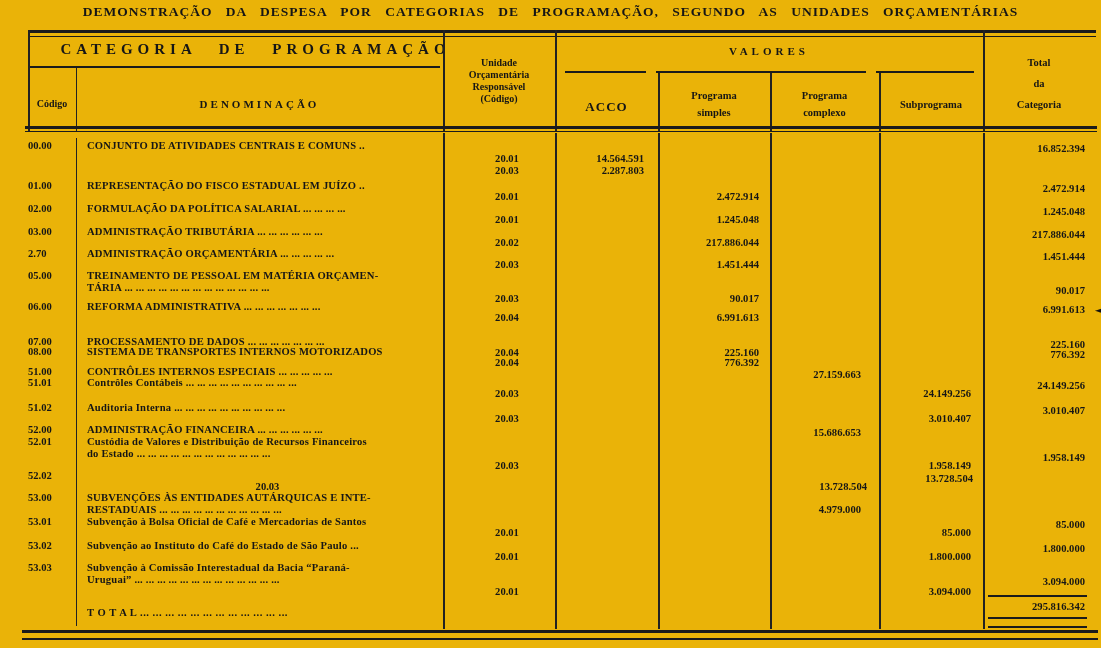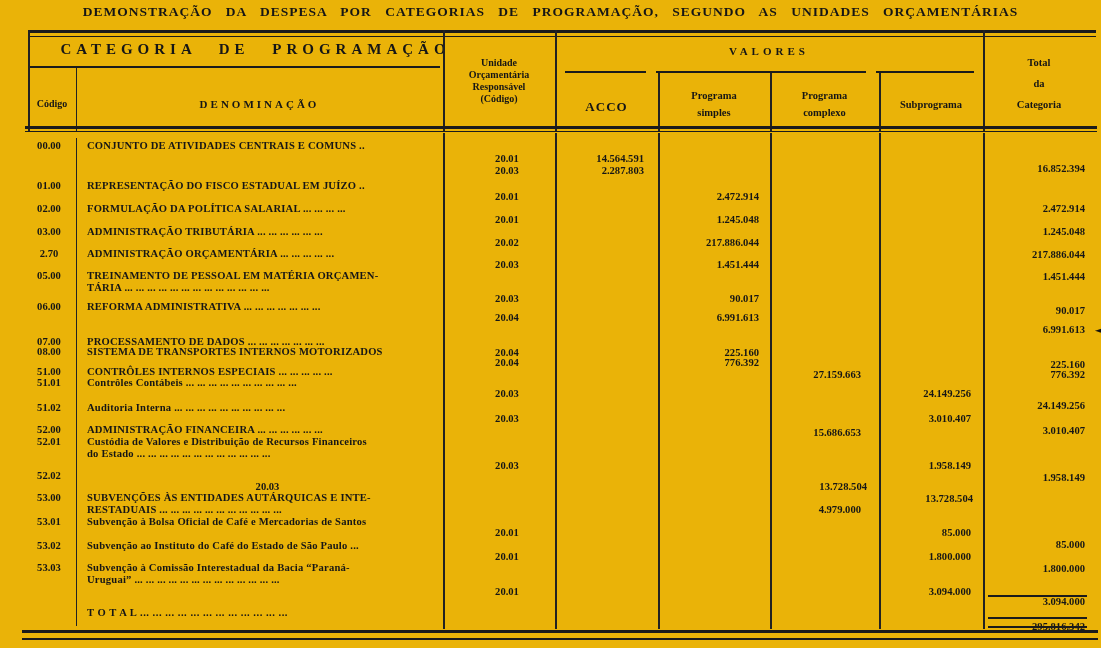--- a/index.html
+++ b/index.html
@@ -19,29 +19,29 @@
   .valores-h{left:555px;top:45px;width:428px;font-size:11px;letter-spacing:4px;}
   .acco-h{left:555px;top:99px;width:103px;font-size:13px;letter-spacing:1px;}
   .psimples-h{left:658px;top:87px;width:112px;font-size:10.5px;line-height:17px;}
   .pcomplexo-h{left:770px;top:87px;width:109px;font-size:10.5px;line-height:17px;}
   .subprog-h{left:879px;top:99px;width:104px;font-size:10.5px;}
   .totalcat-h{left:983px;top:52px;width:112px;font-size:10.5px;line-height:21px;}
   
   .row{position:absolute;left:28px;width:1067px;display:grid;
        grid-template-columns:48px 367px 112px 103px 112px 109px 104px 112px;align-items:start;}
   .c{font-weight:700;font-size:10.6px;line-height:11.5px;white-space:pre-line;}
-  .code{text-align:center;padding-right:6px;}
+  .code{text-align:left;padding-right:6px;}
   .denom{padding-left:11px;letter-spacing:.2px;}
   .uo{text-align:center;padding-left:16px;}
   .num{text-align:right;}
   .acco{padding-right:14px;}
   .simples{padding-right:11px;}
   .complexo{padding-right:18px;padding-top:var(--ct,0px);}
   .subprog{padding-right:12px;}
-  .total{padding-right:10px;padding-top:var(--tt,3px);position:relative;margin-top:20px;}
+  .total{padding-right:10px;padding-top:var(--tt,3px);position:relative;}
   .low{padding-top:var(--lt,11px);}
   .marker{position:absolute;right:-5px;top:4px;font-size:9px;color:#111;
           font-family:"DejaVu Sans",sans-serif;letter-spacing:-2px;}
 </style>
 </head>
 <body>
 
 <div class="page">
 
   <div class="title">DEMONSTRAÇÃO DA DESPESA POR CATEGORIAS DE PROGRAMAÇÃO, SEGUNDO AS UNIDADES ORÇAMENTÁRIAS</div>

